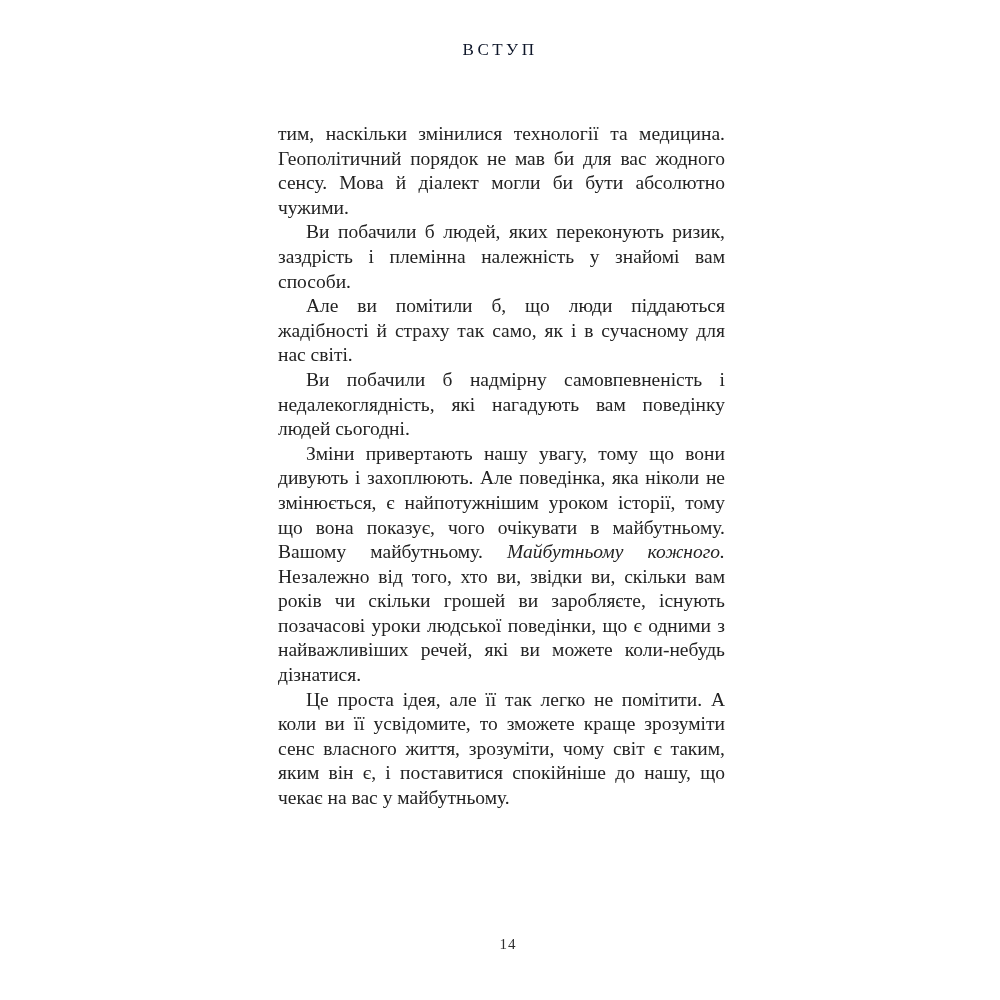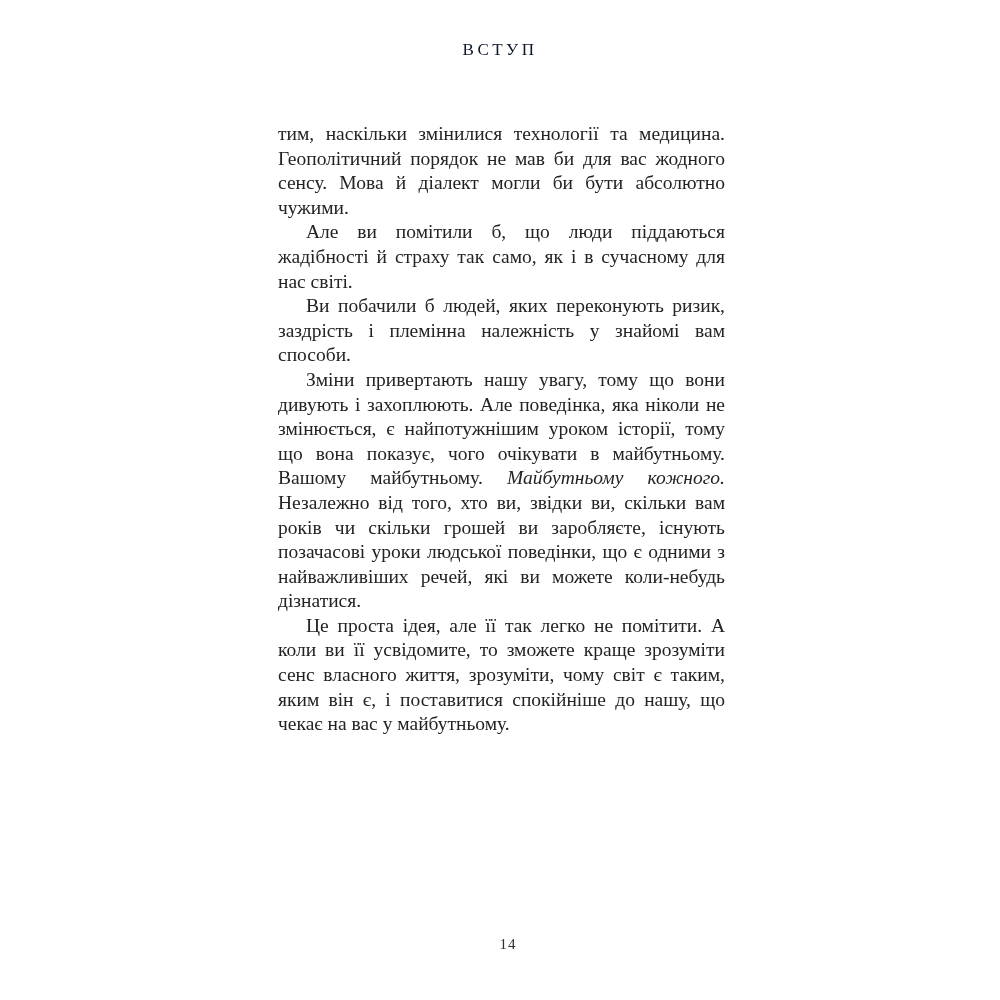--- a/index.html
+++ b/index.html
@@ -62,24 +62,25 @@
 <body>
 
 <div class="page">
 
   <div class="running-head">ВСТУП</div>
 
   <div class="text-block">
 
     <p>тим, наскільки змінилися технології та медицина. Геополітичний порядок не мав би для вас жодного сенсу. Мова й діалект могли би бути абсолютно чужими.</p>
 
+    <p class="indent">Ви побачили б людей, яких переконують ризик, заздрість і племінна належність у знайомі вам способи.</p>
+
     <p class="indent">Але ви помітили б, що люди піддаються жадібності й страху так само, як і в сучасному для нас світі.</p>
 
-    <p class="indent">Ви побачили б людей, яких переконують ризик, заздрість і племінна належність у знайомі вам способи.</p>
-
+    <p class="indent">Ви побачили б надмірну самовпевненість і недалекоглядність, які нагадують вам поведінку людей сьогодні.</p>
 
 
 
     <p class="indent"><span>Зміни привертають нашу увагу, тому що вони дивують і захоплюють. Але поведінка, яка ніколи не змінюється, є найпотужнішим уроком історії, тому що вона показує, чого очікувати в майбутньому. Вашому майбутньому. </span><span class="italic">Майбутньому кожного.</span><span> Незалежно від того, хто ви, звідки ви, скільки вам років чи скільки грошей ви заробляєте, існують позачасові уроки людської поведінки, що є одними з найважливіших речей, які ви можете коли-небудь дізнатися.</span></p>
 
     <p class="indent">Це проста ідея, але її так легко не помітити. А коли ви її усвідомите, то зможете краще зрозуміти сенс власного життя, зрозуміти, чому світ є таким, яким він є, і поставитися спокійніше до нашу, що чекає на вас у майбутньому.</p>
 
   </div>
 
   <div class="folio">14</div>

